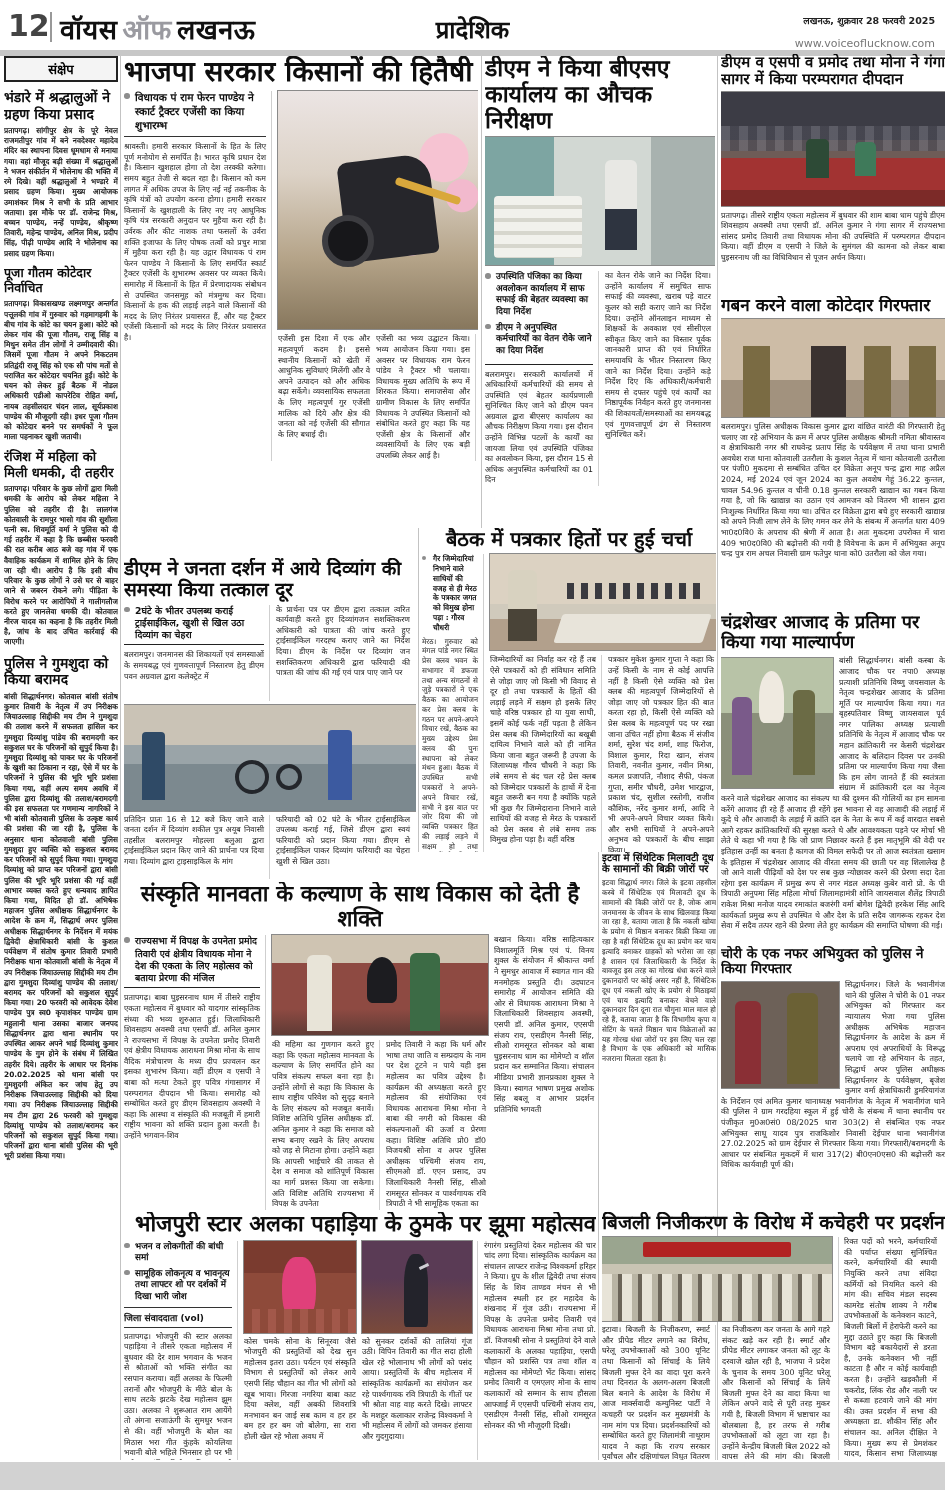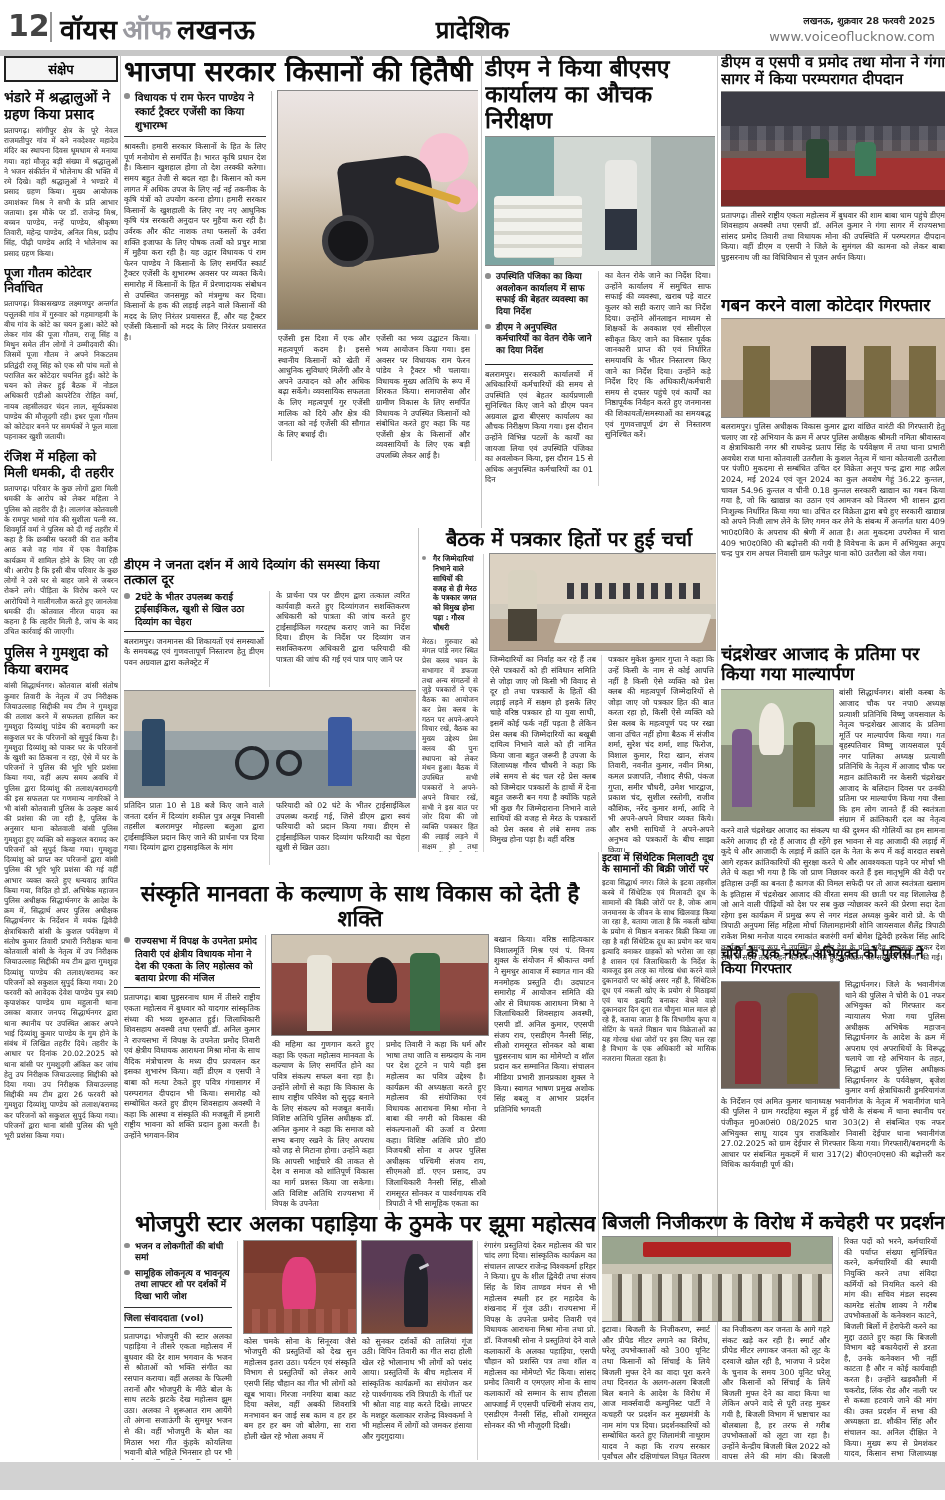--- a/index.html
+++ b/index.html
@@ -8,21 +8,21 @@
   .page { position:relative; width:945px; height:1500px; background:#fff; overflow:hidden; margin:0 auto; }
 
   
   .pgnum { position:absolute; left:8px; top:8px; font-size:30px; font-weight:700; color:#444; }
   .hdr-sep { position:absolute; left:50px; top:12px; width:2px; height:30px; background:#999; }
   .masthead { position:absolute; left:60px; top:10px; font-size:27px; font-weight:700; color:#101010; letter-spacing:0.5px; }
   .masthead .of { color:#9a9aa0; padding:0 5px; }
   .section-title { position:absolute; left:330px; width:285px; top:12px; text-align:center; font-size:24px; font-weight:700; color:#101010; }
   .date-block { position:absolute; right:10px; top:14px; text-align:right; }
   .date-line { font-size:9.5px; font-weight:700; color:#222; }
-  .site-line { font-size:13px; color:#777; margin-top:2px; }
+  .site-line { font-size:11px; color:#777; margin-top:10px; }
   .rule { position:absolute; top:50px; left:0; width:945px; height:6px; background:#c7c7c7; }
 
   
   .art { position:absolute; overflow:hidden; }
   .hl { font-weight:700; color:#0d0d0d; line-height:1.12; margin-bottom:4px; }
   .bd { font-size:7.8px; line-height:1.36; text-align:justify; color:#1c1c1c; }
   .bd-sm { font-size:7.3px; line-height:1.34; text-align:justify; color:#1c1c1c; }
   .row { display:flex; gap:6px; }
   .colr { border-right:1px solid #cfcfcf; padding-right:5px; }
   .subhead { position:relative; font-size:10.5px; font-weight:700; line-height:1.3; padding-left:11px; color:#111;
@@ -32,21 +32,21 @@
   .bullets-underline { border-bottom:1.5px solid #222; padding-bottom:3px; margin-bottom:5px; }
   .byline { font-size:9px; font-weight:700; color:#111; border-top:1.5px solid #333; border-bottom:1.5px solid #333;
             padding:3px 0; margin:4px 0; }
   .vline { position:absolute; width:1px; background:#c3c3c3; }
 
   
   .briefs { position:absolute; left:4px; top:56px; width:114px; height:1404px; overflow:hidden; }
   .briefs-title { border:2px solid #222; background:#f4f4f4; text-align:center; font-size:13px; font-weight:700;
                   padding:2px 0; margin-bottom:6px; }
   .brief-hl { font-size:13.5px; font-weight:700; line-height:1.18; color:#0d0d0d; margin:7px 0 4px; }
-  .brief-bd { font-size:7.4px; line-height:1.38; text-align:justify; color:#1c1c1c; }
+  .brief-bd { font-size:7.4px; line-height:1.38; text-align:justify; color:#1c1c1c;font-weight:bold; }
 
   
   .photo { position:relative; overflow:hidden; outline:1px solid #8a8a8a; background:#b9ad96; }
   .fig { position:absolute; }
 
   .ph-tractor { background:
       radial-gradient(circle at 83% 28%, #f6c3d2 0 24px, rgba(0,0,0,0) 25px),
       radial-gradient(circle at 92% 44%, #f2b9cd 0 16px, rgba(0,0,0,0) 17px),
       radial-gradient(circle at 66% 62%, #f6ccd6 0 17px, rgba(0,0,0,0) 18px),
       linear-gradient(180deg,#ece5e4 0%,#dcd2c6 35%,#b5a489 70%,#87775d 100%); }
@@ -169,21 +169,21 @@
   </div>
 
   <div class="art" style="left:721px;top:296px;width:224px;height:312px">
     <h1 class="hl" style="font-size:17px">गबन करने वाला कोटेदार गिरफ्तार</h1>
     <div class="photo ph-gaban" style="height:98px;margin-bottom:5px">
       <div class="fig" style="left:0;bottom:0;width:100%;height:72%;background:linear-gradient(90deg,rgba(0,0,0,0) 0 10%,#7a6b43 10% 22%,rgba(0,0,0,0) 22% 40%,#3a3230 40% 56%,rgba(0,0,0,0) 56% 64%,#7a6b43 64% 76%,rgba(0,0,0,0) 76% 84%,#7a6b43 84% 96%,rgba(0,0,0,0) 96%)"></div>
     </div>
     <p class="bd">बलरामपुर। पुलिस अधीक्षक विकास कुमार द्वारा वांछित वारंटी की गिरफ्तारी हेतु चलाए जा रहे अभियान के क्रम में अपर पुलिस अधीक्षक श्रीमती नमिता श्रीवास्तव व क्षेत्राधिकारी नगर श्री राघवेन्द्र प्रताप सिंह के पर्यवेक्षण में तथा थाना प्रभारी अवधेश राज थाना कोतवाली उतरौला के कुशल नेतृत्व में थाना कोतवाली उतरौला पर पंजी0 मुकदमा से सम्बंधित उचित दर विक्रेता अनूप चन्द्र द्वारा माह अप्रैल 2024, मई 2024 एवं जून 2024 का कुल अवशेष गेहूं 36.22 कुन्तल, चावल 54.96 कुन्तल व चीनी 0.18 कुन्तल सरकारी खाद्यान का गबन किया गया है, जो कि खाद्यान्न का उठान एवं आमजन को वितरण भी शासन द्वारा निःशुल्क निर्धारित किया गया था। उचित दर विक्रेता द्वारा बचे हुए सरकारी खाद्यान्न को अपने निजी लाभ लेने के लिए गमन कर लेने के संबन्ध में अन्तर्गत धारा 409 भा0द0वि0 के अपराध की श्रेणी में आता है। अतः मुकदमा उपरोक्त में धारा 409 भा0द0वि0 की बढ़ोत्तरी की गयी है विवेचना के क्रम में अभियुक्त अनूप चन्द्र पुत्र राम अचल निवासी ग्राम फतेपुर थाना को0 उतरौला को जेल गया।</p>
   </div>
 
-  <div class="art" style="left:721px;top:644px;width:224px;height:330px">
+  <div class="art" style="left:721px;top:612px;width:224px;height:330px">
     <h1 class="hl" style="font-size:18px">चंद्रशेखर आजाद के प्रतिमा पर किया गया माल्यार्पण</h1>
     <div>
       <div class="photo ph-statue" style="float:left;width:112px;height:130px;margin:2px 6px 3px 0">
         <div class="fig" style="left:34%;top:10%;width:22%;height:40%;background:#efeae0;border-radius:50% 50% 20% 20%"></div>
         <div class="fig" style="left:10%;top:30%;width:18%;height:60%;background:#7a5a8a;border-radius:6px 6px 0 0"></div>
         <div class="fig" style="left:64%;top:24%;width:20%;height:66%;background:#6b6b45;border-radius:6px 6px 0 0"></div>
       </div>
       <p class="bd">बांसी सिद्धार्थनगर। बांसी कस्बा के आजाद चौक पर नपा0 अध्यक्ष प्रत्याशी प्रतिनिधि विष्णु जयसवाल के नेतृत्व चन्द्रशेखर आजाद के प्रतिमा मूर्ति पर माल्यार्पण किया गया। गत बृहस्पतिवार विष्णु जायसवाल पूर्व नगर पालिका अध्यक्ष प्रत्याशी प्रतिनिधि के नेतृत्व में आजाद चौक पर महान क्रांतिकारी नर केसरी चंद्रशेखर आजाद के बलिदान दिवस पर उनकी प्रतिमा पर माल्यार्पण किया गया जैसा कि हम लोग जानते हैं की स्वतंत्रता संग्राम में क्रांतिकारी दल का नेतृत्व करने वाले चंद्रशेखर आजाद का संकल्प था की दुश्मन की गोलियों का हम सामना करेंगे आजाद ही रहे हैं आजाद ही रहेंगे इस भावना से वह आजादी की लड़ाई में कूदे थे और आजादी के लड़ाई में क्रांति दल के नेता के रूप में कई वारदात सबसे आगे रहकर क्रांतिकारियों की सुरक्षा करते थे और आवश्यकता पड़ने पर मोर्चा भी लेते थे कहा भी गया है कि जो प्राण निछावर करते हैं इस मातृभूमि की वेदी पर इतिहास उन्हीं का बनता है कागज की विमल सफेदी पर तो आज स्वतंत्रता खसाम के इतिहास में चंद्रशेखर आजाद की वीरता समय की छाती पर वह शिलालेख है जो आने वाली पीढ़ियों को देश पर सब कुछ न्योछावर करने की प्रेरणा सदा देता रहेगा इस कार्यक्रम में प्रमुख रूप से नगर मंडल अध्यक्ष कुबेर वारो प्रो. के पी त्रिपाठी अनुपमा सिंह महिला मोर्चा जिलामहामंत्री शोनि जायसवाल शैलेंद्र त्रिपाठी राकेश मिश्रा मनोज यादव रमाकांत बजरंगी वर्मा बोगेश द्विवेदी हरकेश सिंह आदि कार्यकर्ता प्रमुख रूप से उपस्थित थे और देश के प्रति सदैव जागरूक रहकर देश सेवा में सदैव तत्पर रहने की प्रेरणा लेते हुए कार्यक्रम की समाप्ति घोषणा की गई।</p>
     </div>
   </div>
@@ -193,39 +193,39 @@
     <div>
       <div class="photo ph-chori" style="float:left;width:118px;height:106px;margin:2px 6px 3px 0">
         <div class="fig" style="left:12%;top:18%;width:22%;height:78%;background:#8a2f35;border-radius:6px 6px 0 0"></div>
         <div class="fig" style="left:56%;top:10%;width:26%;height:86%;background:#6b6135;border-radius:6px 6px 0 0"></div>
       </div>
       <p class="bd">सिद्धार्थनगर। जिले के भवानीगंज थाने की पुलिस ने चोरी के 01 नफर अभियुक्त को गिरफ्तार कर न्यायालय भेजा गया पुलिस अधीक्षक अभिषेक महाजन सिद्धार्थनगर के आदेश के क्रम में अपराध एवं अपराधियों के विरूद्ध चलाये जा रहे अभियान के तहत, सिद्धार्थ अपर पुलिस अधीक्षक सिद्धार्थनगर के पर्यवेक्षण, बृजेश कुमार वर्मा क्षेत्राधिकारी डुमरियागंज के निर्देशन एवं अमित कुमार थानाध्यक्ष भवानीगंज के नेतृत्व में भवानीगंज थाने की पुलिस ने ग्राम गरदहिया स्कूल में हुई चोरी के संबन्ध में थाना स्थानीय पर पंजीकृत मु0अ0सं0 08/2025 धारा 303(2) से संबन्धित एक नफर अभियुक्त साधू यादव पुत्र राजकिशोर निवासी देईपार थाना भवानीगंज 27.02.2025 को ग्राम देईपार से गिरफ्तार किया गया। गिरफ्तारी/बरामदगी के आधार पर संबन्धित मुकदमें में धारा 317(2) बी0एन0एस0 की बढ़ोत्तरी कर विधिक कार्यवाही पूर्ण की।</p>
     </div>
   </div>
 
   <div class="art" style="left:124px;top:558px;width:292px;height:322px">
-    <h1 class="hl" style="font-size:13px">डीएम ने जनता दर्शन में आये दिव्यांग की समस्या किया तत्काल दूर</h1>
+    <h1 class="hl" style="font-size:19px">डीएम ने जनता दर्शन में आये दिव्यांग की समस्या किया तत्काल दूर</h1>
     <div class="row" style="height:96px;overflow:hidden">
       <div class="colr" style="width:146px;flex:none">
         <div class="bullet bullets-underline" style="font-size:9.3px">
           <span class="dot"></span>
           <span>2घंटे के भीतर उपलब्ध कराई ट्राईसाईकिल, खुशी से खिल उठा दिव्यांग का चेहरा</span>
         </div>
         <p class="bd">बलरामपुर। जनमानस की शिकायतों एवं समस्याओं के समयबद्ध एवं गुणवत्तापूर्ण निस्तारण हेतु डीएम पवन अग्रवाल द्वारा कलेक्ट्रेट में</p>
       </div>
       <p class="bd" style="width:134px;flex:none">के प्रार्थना पत्र पर डीएम द्वारा तत्काल त्वरित कार्यवाही करते हुए दिव्यांगजन सशक्तिकरण अधिकारी को पात्रता की जांच करते हुए ट्राईसाईकिल गरदह्ध कराए जाने का निर्देश दिया। डीएम के निर्देश पर दिव्यांग जन सशक्तिकरण अधिकारी द्वारा फरियादी की पात्रता की जांच की गई एवं पात्र पाए जाने पर</p>
     </div>
     <div class="photo ph-divyang" style="height:106px;margin:4px 0">
       <div class="fig" style="left:6%;top:26%;width:8%;height:64%;background:#2f4a66;border-radius:4px 4px 0 0"></div>
       <div class="fig" style="left:70%;top:24%;width:8%;height:66%;background:#3c5aa0;border-radius:4px 4px 0 0"></div>
       <div class="fig" style="left:38%;top:52%;width:34px;height:34px;border:4px solid #23262b;border-radius:50%;background:rgba(0,0,0,0)"></div>
       <div class="fig" style="left:52%;top:56%;width:26px;height:26px;border:4px solid #23262b;border-radius:50%"></div>
     </div>
     <div class="row" style="height:64px;overflow:hidden">
-      <p class="bd colr" style="width:146px;flex:none">प्रतिदिन प्रातः 10 से 18 बजे किए जाने वाले जनता दर्शन में दिव्यांग शकील पुत्र अयूब निवासी तहसील बलरामपुर मोहल्ला बलुआ द्वारा ट्राईसाईकिल प्रदान किए जाने की प्रार्थना पत्र दिया गया। दिव्यांग द्वारा ट्राइसाइकिल के मांग</p>
+      <p class="bd colr" style="width:146px;flex:none">प्रतिदिन प्रातः 16 से 12 बजे किए जाने वाले जनता दर्शन में दिव्यांग शकील पुत्र अयूब निवासी तहसील बलरामपुर मोहल्ला बलुआ द्वारा ट्राईसाईकिल प्रदान किए जाने की प्रार्थना पत्र दिया गया। दिव्यांग द्वारा ट्राइसाइकिल के मांग</p>
       <p class="bd" style="width:134px;flex:none">फरियादी को 02 घंटे के भीतर ट्राईसाईकिल उपलब्ध कराई गई, जिसे डीएम द्वारा स्वयं फरियादी को प्रदान किया गया। डीएम से ट्राईसाईकिल पाकर दिव्यांग फरियादी का चेहरा खुशी से खिल उठा।</p>
     </div>
   </div>
 
   <div class="art" style="left:422px;top:528px;width:294px;height:324px">
     <h1 class="hl" style="font-size:20px;text-align:center">बैठक में पत्रकार हितों पर हुई चर्चा</h1>
     <div class="row">
       <div class="colr" style="width:62px;flex:none">
         <div class="bullet" style="font-size:7.4px">
           <span class="dot" style="width:4px;height:4px"></span>

